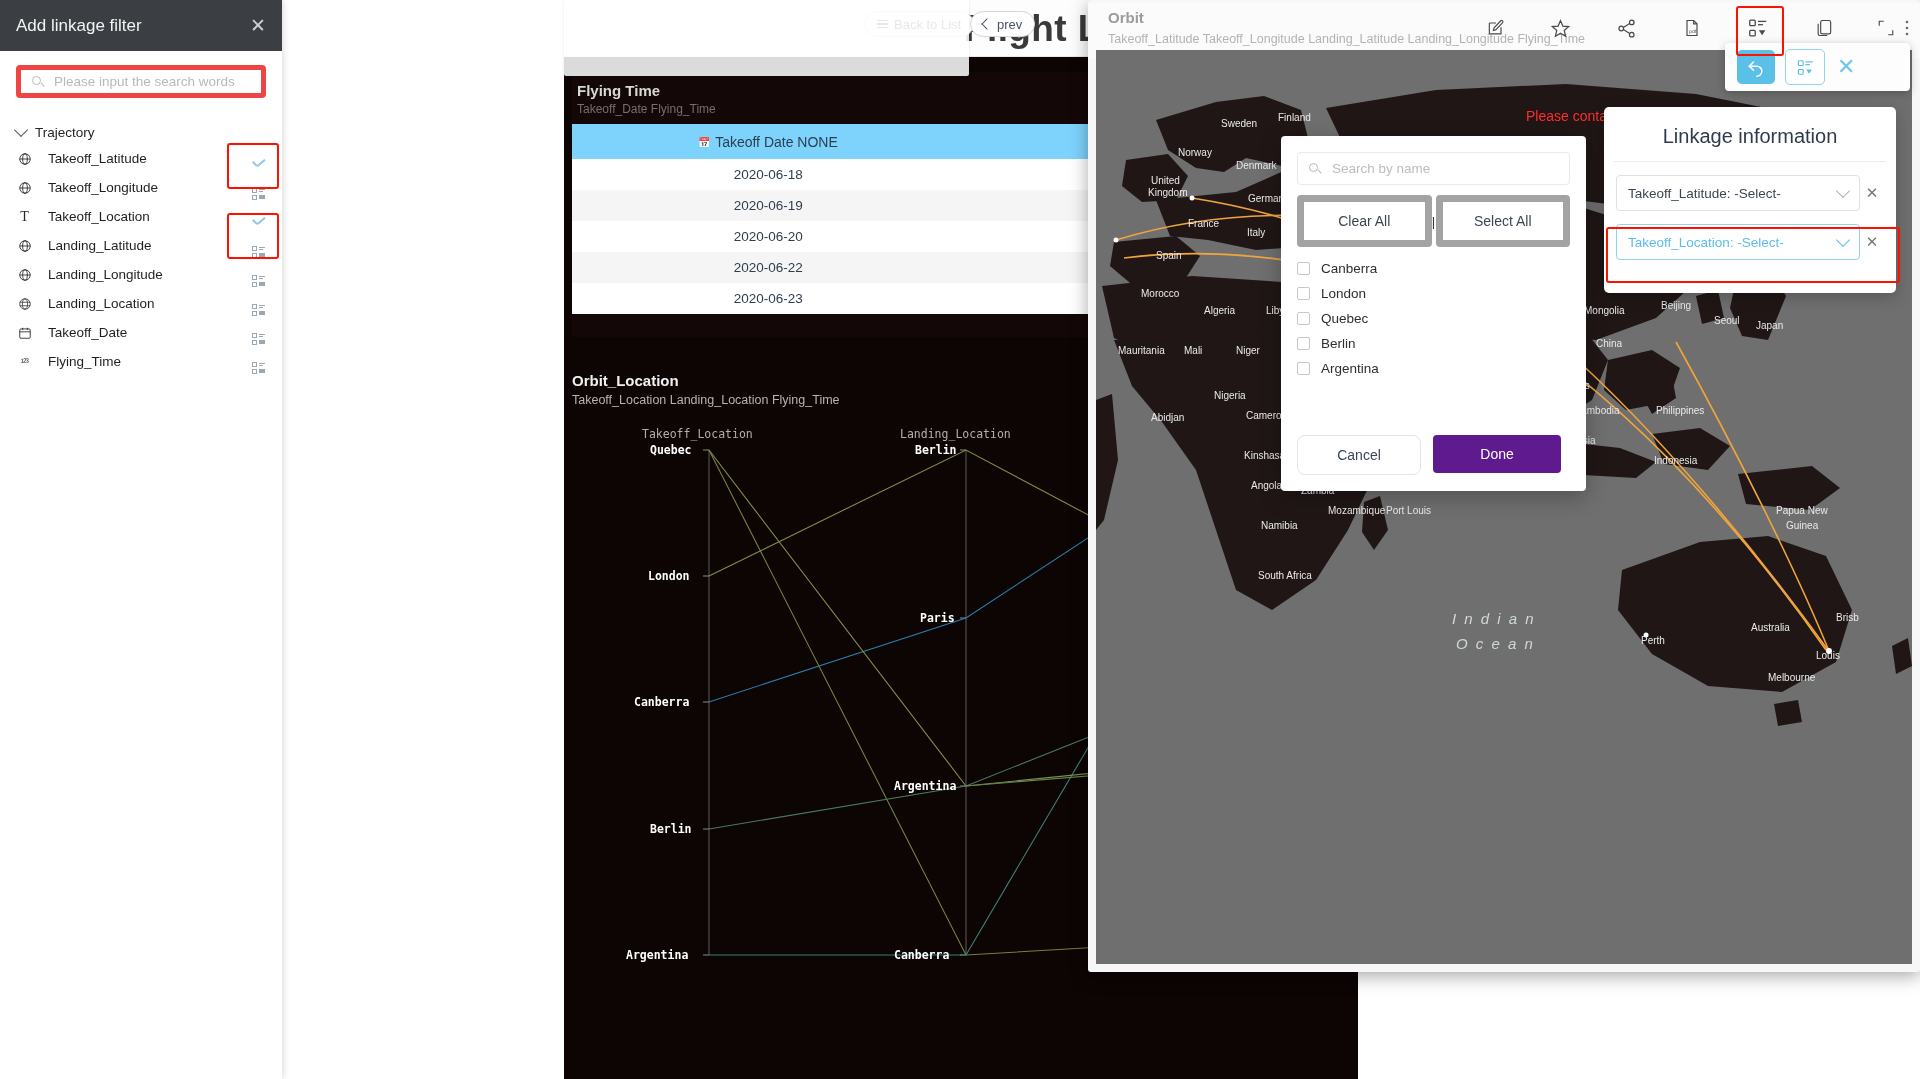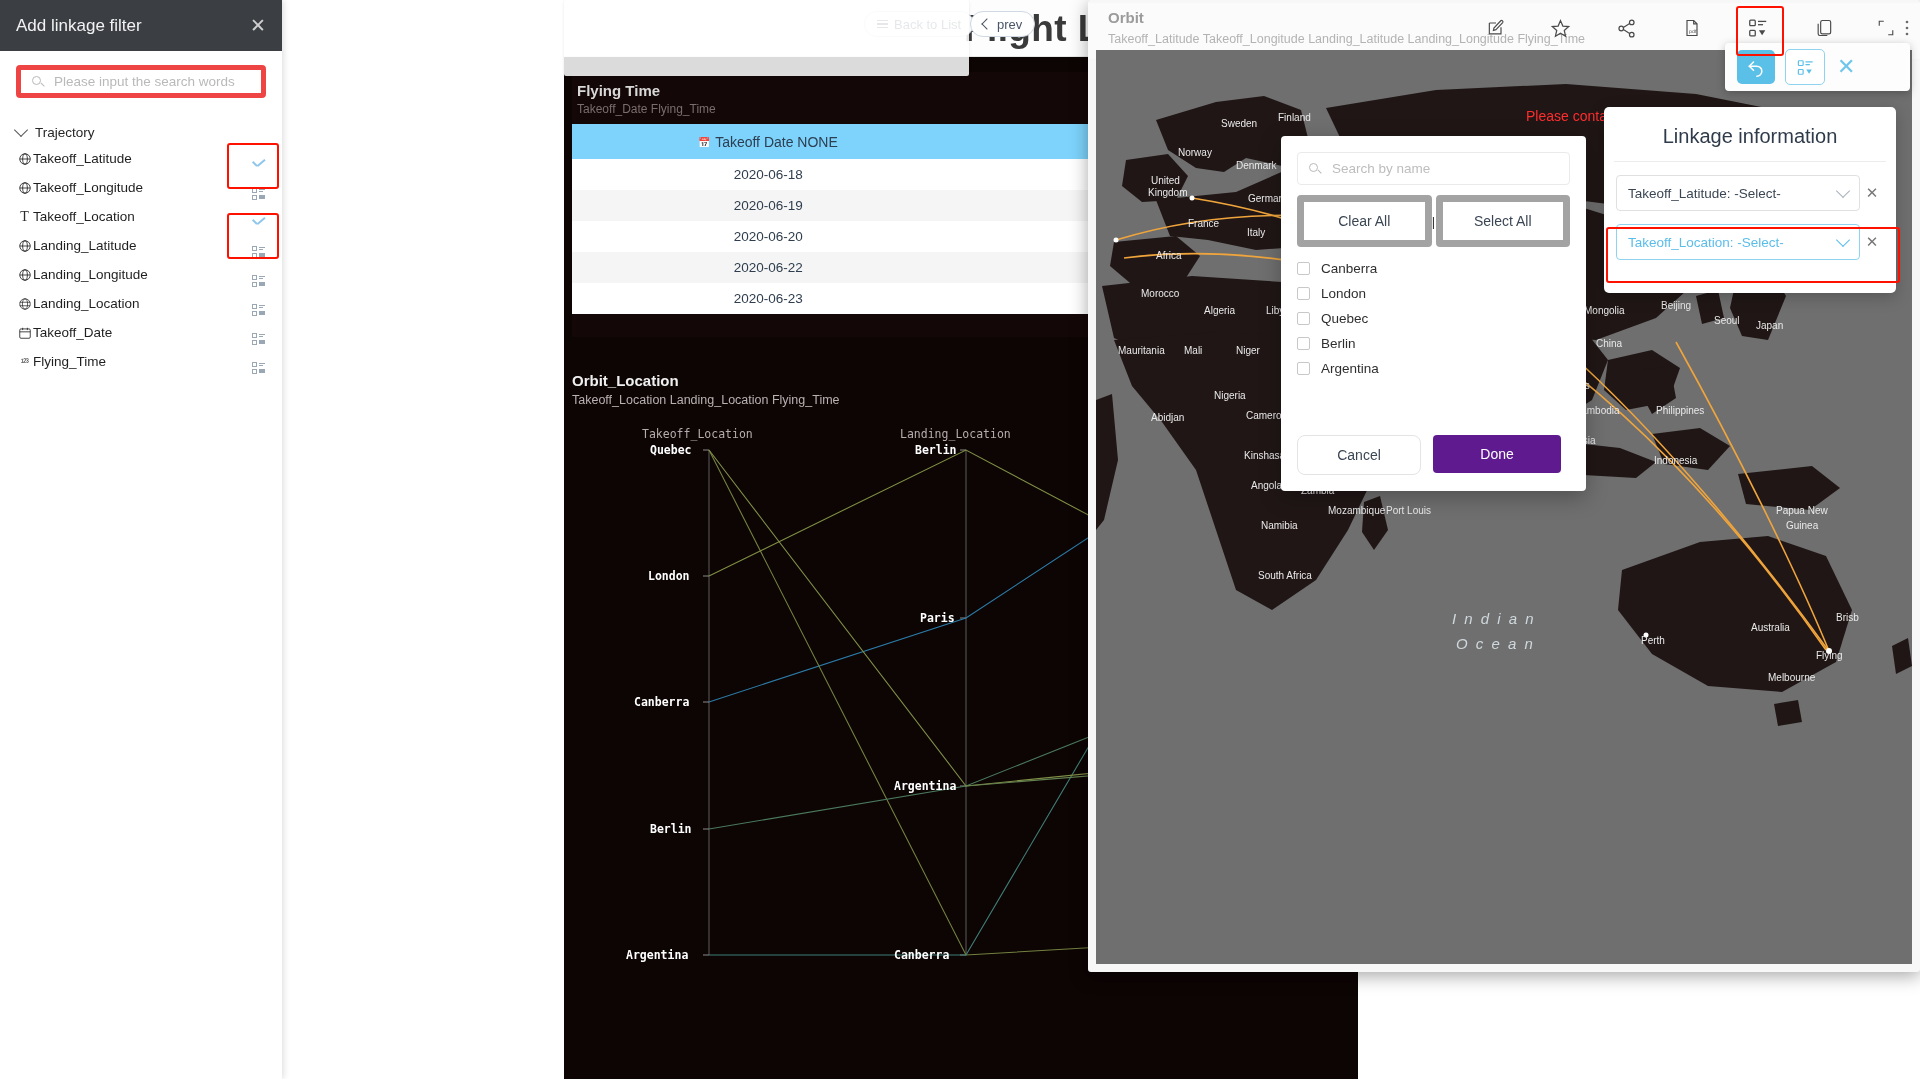--- a/index.html
+++ b/index.html
@@ -99,21 +99,21 @@
   .mag{width:12px;height:12px;position:relative;flex:0 0 auto;}
   .mag b{position:absolute;left:0;top:0;width:9px;height:9px;border:1.3px solid #b9b9b9;border-radius:50%;box-sizing:border-box;}
   .mag i{position:absolute;left:8px;top:8px;width:5px;height:1.3px;background:#b9b9b9;transform:rotate(45deg);}
   #grp{margin:22px 0 0 0;}
   #grp-head{display:flex;align-items:center;gap:9px;padding:0 16px;height:24px;cursor:pointer;}
   #grp-name{font-size:13.5px;color:#262626;}
   .chev-d{width:9px;height:9px;border-right:1.4px solid #585858;border-bottom:1.4px solid #585858;
           transform:rotate(45deg);margin-top:-4px;}
   .f-row{display:flex;align-items:center;height:29px;padding:0 16px;position:relative;cursor:pointer;}
   .f-ic{width:17px;font-size:13px;color:#2a2a2a;display:flex;align-items:center;justify-content:center;flex:0 0 auto;}
-  .f-label{font-size:13.5px;color:#1f1f1f;margin-left:0;}
+  .f-label{font-size:13.5px;color:#1f1f1f;margin-left:15px;}
   .f-right{position:absolute;right:30px;top:50%;transform:translateY(-50%);}
   .tick-blue{width:14px;height:8px;position:relative;}
   .tick-blue:before,.tick-blue:after{content:"";position:absolute;background:#8fc6ec;}
   .tick-blue:before{width:6px;height:1.6px;left:0;top:4px;transform:rotate(45deg);}
   .tick-blue:after{width:10px;height:1.6px;left:4px;top:3px;transform:rotate(-40deg);}
   
   .minigrid{width:13px;height:13px;position:relative;}
   .minigrid s{position:absolute;background:#9aa7b5;}
   .minigrid .b1{left:0;top:0;width:5px;height:5px;background:none;border:1.2px solid #9aa7b5;box-sizing:border-box;}
   .minigrid .b2{left:0;top:7px;width:5px;height:5px;background:none;border:1.2px solid #9aa7b5;box-sizing:border-box;}
@@ -455,21 +455,21 @@
           <span class="mapword" style="left: 82px; top: 97px;">Norway</span>
           <span class="mapword" style="left: 140px; top: 110px;">Denmark</span>
           <span class="mapword" style="left: 55px; top: 125px;">United</span>
           <span class="mapword" style="left: 52px; top: 137px;">Kingdom</span>
           <span class="mapword" style="left: 152px; top: 143px;">Germany</span>
           <span class="mapword" style="left: 196px; top: 130px;">Poland</span>
           <span class="mapword" style="left: 234px; top: 118px;">Belarus</span>
           <span class="mapword" style="left: 92px; top: 168px;">France</span>
           <span class="mapword" style="left: 151px; top: 177px;">Italy</span>
           <span class="mapword" style="left: 215px; top: 155px;">Romania</span>
-          <span class="mapword" style="left: 60px; top: 200px;">Africa</span>
+          <span class="mapword" style="left: 60px; top: 200px;">Spain</span>
           <span class="mapword" style="left: 200px; top: 200px;">Greece</span>
           <span class="mapword" style="left: 250px; top: 198px;">Turkey</span>
           <span class="mapword" style="left: 45px; top: 238px;">Morocco</span>
           <span class="mapword" style="left: 108px; top: 255px;">Algeria</span>
           <span class="mapword" style="left: 170px; top: 255px;">Libya</span>
           <span class="mapword" style="left: 220px; top: 250px;">Egypt</span>
           <span class="mapword" style="left: 22px; top: 295px;">Mauritania</span>
           <span class="mapword" style="left: 88px; top: 295px;">Mali</span>
           <span class="mapword" style="left: 140px; top: 295px;">Niger</span>
           <span class="mapword" style="left: 185px; top: 295px;">Chad</span>
@@ -496,21 +496,21 @@
           <span class="mapword" style="left: 558px; top: 405px;">Indonesia</span>
           <span class="mapword" style="left: 488px; top: 255px;">Mongolia</span>
           <span class="mapword" style="left: 500px; top: 288px;">China</span>
           <span class="mapword" style="left: 565px; top: 250px;">Beijing</span>
           <span class="mapword" style="left: 618px; top: 265px;">Seoul</span>
           <span class="mapword" style="left: 660px; top: 270px;">Japan</span>
           <span class="mapword" style="left: 680px; top: 455px;">Papua New</span>
           <span class="mapword" style="left: 690px; top: 470px;">Guinea</span>
           <span class="mapword" style="left: 655px; top: 572px;">Australia</span>
           <span class="mapword" style="left: 545px; top: 585px;">Perth</span>
-          <span class="mapword" style="left: 720px; top: 600px;">Flying</span>
+          <span class="mapword" style="left: 720px; top: 600px;">Louis</span>
           <span class="mapword" style="left: 672px; top: 622px;">Melbourne</span>
           <span class="mapword" style="left: 740px; top: 562px;">Brisb</span>
           <span class="mapword" style="left: 415px; top: 325px;">bad</span>
         </div>
       <div id="warn">Please contact admin to configure the map system</div>
     </div>
 
     <div id="mini-tb">
       <div class="mtb-btn" id="mtb-undo">
         <svg width="20" height="20" viewBox="0 0 24 24" fill="none" stroke="#ffffff" stroke-width="1.8" stroke-linecap="round">

